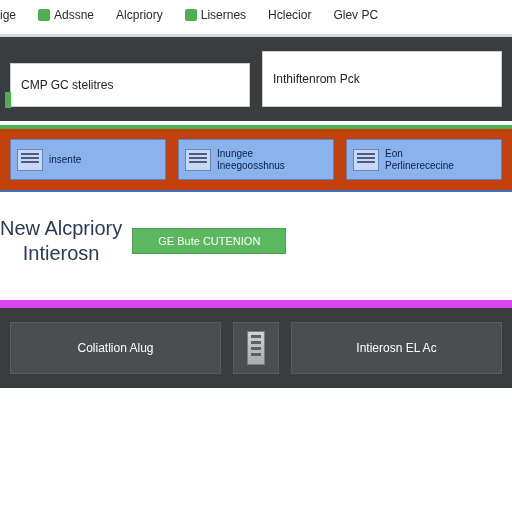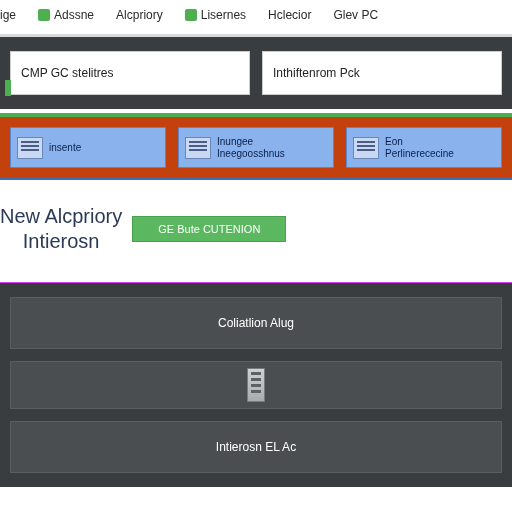--- a/index.html
+++ b/index.html
@@ -27,21 +27,21 @@
   }
 
   
   .dark-row {
     background: #3a3d3f;
     padding: 14px 10px;
     display: flex;
     gap: 12px;
   }
   .dark-row.top { border-top: 3px solid #d9d9d9; }
-  .dark-row.bottom { border-top: 1px solid #d946ef; margin-top: 20px; flex-direction: column; }
+  .dark-row.bottom { border-top: 8px solid #d946ef; margin-top: 26px; }
 
   .panel {
     flex: 1;
     background: #ffffff;
     border: 1px solid #ccc;
     padding: 14px 10px;
     font-size: 12px;
     color: #222;
     display: flex;
     align-items: center;
@@ -52,21 +52,21 @@
     color: #fff;
     border: 1px solid #5a5d5f;
     padding: 18px 10px;
     display: flex;
     align-items: center;
     justify-content: center;
     gap: 8px;
   }
 
   
-  .accent-left { position: relative; }
+  .accent-left { position: relative; margin-top: 12px; }
   .accent-left::before {
     content: "";
     position: absolute;
     left: -6px; bottom: -2px;
     width: 6px; height: 16px;
     background: #4caf50;
   }
 
   
   .blue-band {

